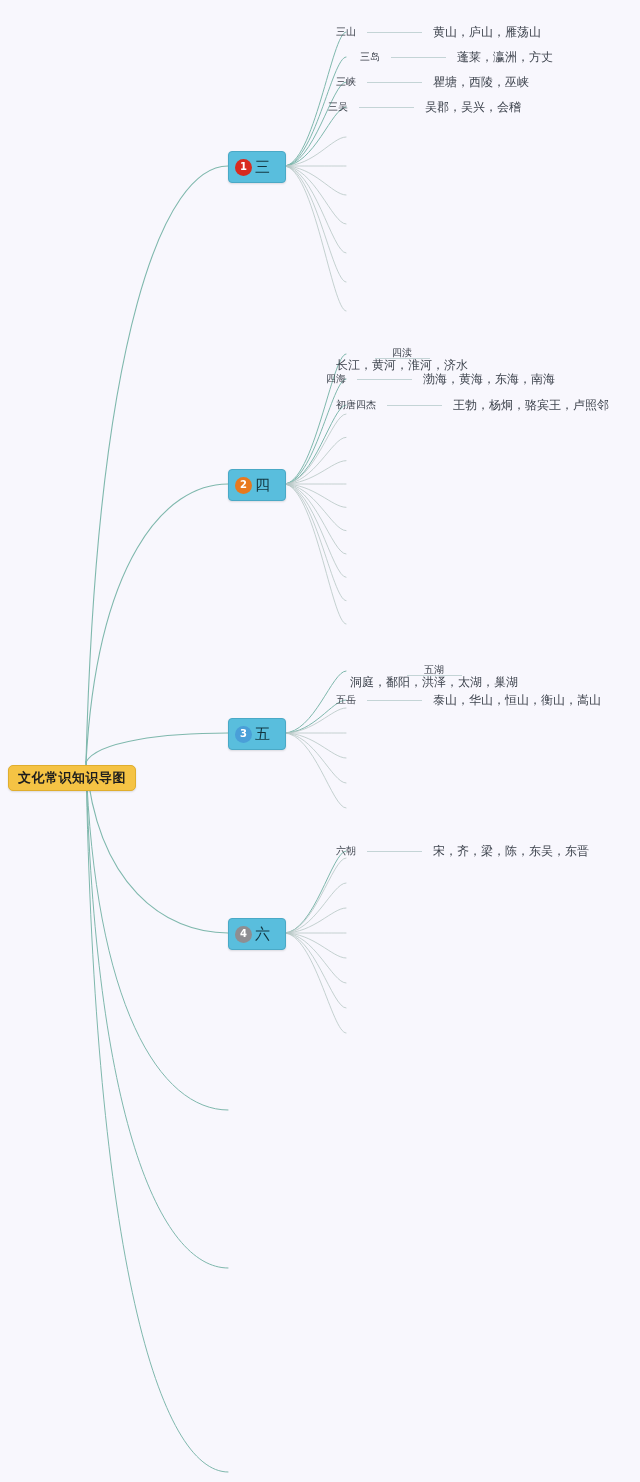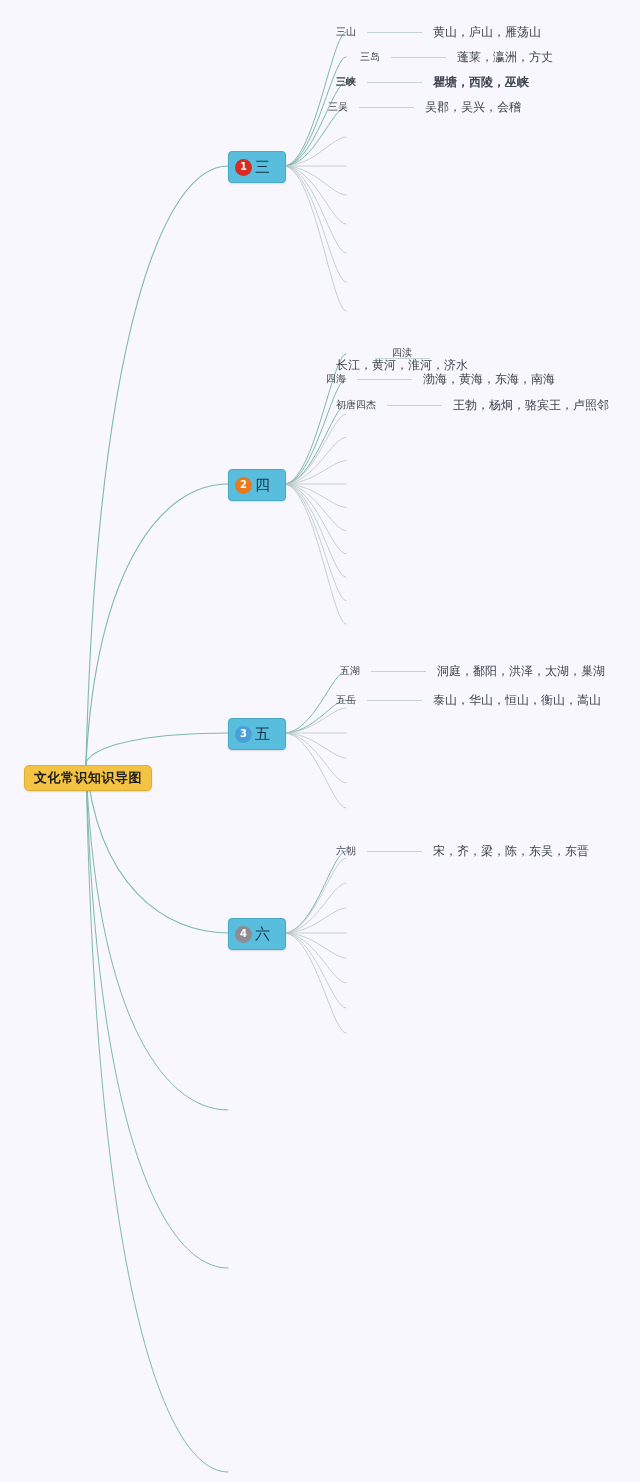--- a/index.html
+++ b/index.html
@@ -149,36 +149,36 @@
       <path d="M 284 933 C 314 933, 332 933, 346 933" fill="none" stroke="#b6c6c4" stroke-width="0.8" stroke-linecap="round"></path>
       <path d="M 284 933 C 314 933, 332 958, 346 958" fill="none" stroke="#b6c6c4" stroke-width="0.8" stroke-linecap="round"></path>
       <path d="M 284 933 C 314 933, 332 983, 346 983" fill="none" stroke="#b6c6c4" stroke-width="0.8" stroke-linecap="round"></path>
       <path d="M 284 933 C 314 933, 332 1008, 346 1008" fill="none" stroke="#b6c6c4" stroke-width="0.8" stroke-linecap="round"></path>
       <path d="M 284 933 C 314 933, 332 1033, 346 1033" fill="none" stroke="#b6c6c4" stroke-width="0.8" stroke-linecap="round"></path>
       <path d="M 86 762 C 94.52 1005.6, 159.84 1110, 228 1110" fill="none" stroke="#7fb8ad" stroke-width="1" stroke-linecap="round"></path>
       <path d="M 86 762 C 94.52 1116.2, 159.84 1268, 228 1268" fill="none" stroke="#7fb8ad" stroke-width="1" stroke-linecap="round"></path>
       <path d="M 86 762 C 94.52 1259, 159.84 1472, 228 1472" fill="none" stroke="#7fb8ad" stroke-width="1" stroke-linecap="round"></path>
     </svg>
   <div id="nodes-layer">
-      <div class="root-node" style="left: 24px; top: 765px; background: rgb(245, 195, 68);"><span>文化常识知识导图</span></div>
+      <div class="root-node" style="left: 8px; top: 765px; background: rgb(245, 195, 68);"><span>文化常识知识导图</span></div>
       <div class="branch-node" style="left: 228px; top: 151px;">
         <span class="branch-badge" style="background: rgb(217, 43, 31);">1</span>
         <span class="branch-label">三</span>
       </div>
       <div class="leaf-row" style="left: 336px; top: 26px;">
         <span class="leaf-key">三山</span>
         <span class="leaf-dash" style="width: 55px;"></span>
         <span class="leaf-val">黄山，庐山，雁荡山</span>
       </div>
       <div class="leaf-row" style="left: 336px; top: 51px; margin-left: 24px;">
         <span class="leaf-key">三岛</span>
         <span class="leaf-dash" style="width: 55px;"></span>
         <span class="leaf-val">蓬莱，瀛洲，方丈</span>
       </div>
-      <div class="leaf-row" style="left: 336px; top: 76px; font-weight: bold;">
+      <div class="leaf-row" style="left: 336px; top: 76px;">
         <span class="leaf-key">三峡</span>
         <span class="leaf-dash" style="width: 55px;"></span>
         <span class="leaf-val">瞿塘，西陵，巫峡</span>
       </div>
       <div class="leaf-row" style="left: 328px; top: 101px;">
         <span class="leaf-key">三吴</span>
         <span class="leaf-dash" style="width: 55px;"></span>
         <span class="leaf-val">吴郡，吴兴，会稽</span>
       </div>
       <div class="branch-node" style="left: 228px; top: 469px;">
@@ -197,21 +197,21 @@
       </div>
       <div class="leaf-row" style="left: 336px; top: 399px;">
         <span class="leaf-key">初唐四杰</span>
         <span class="leaf-dash" style="width: 55px;"></span>
         <span class="leaf-val">王勃，杨炯，骆宾王，卢照邻</span>
       </div>
       <div class="branch-node" style="left: 228px; top: 718px;">
         <span class="branch-badge" style="background: rgb(74, 159, 216);">3</span>
         <span class="branch-label">五</span>
       </div>
-      <div class="leaf-row" style="left: 340px; top: 665px;">
+      <div class="leaf-row" style="left: 350px; top: 665px; flex-direction: column;">
         <span class="leaf-key">五湖</span>
         <span class="leaf-dash" style="width: 55px;"></span>
         <span class="leaf-val">洞庭，鄱阳，洪泽，太湖，巢湖</span>
       </div>
       <div class="leaf-row" style="left: 336px; top: 694px;">
         <span class="leaf-key">五岳</span>
         <span class="leaf-dash" style="width: 55px;"></span>
         <span class="leaf-val">泰山，华山，恒山，衡山，嵩山</span>
       </div>
       <div class="branch-node" style="left: 228px; top: 918px;">

